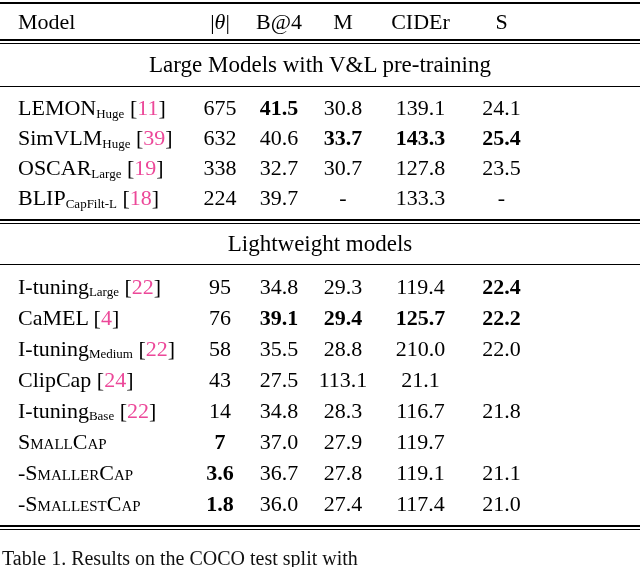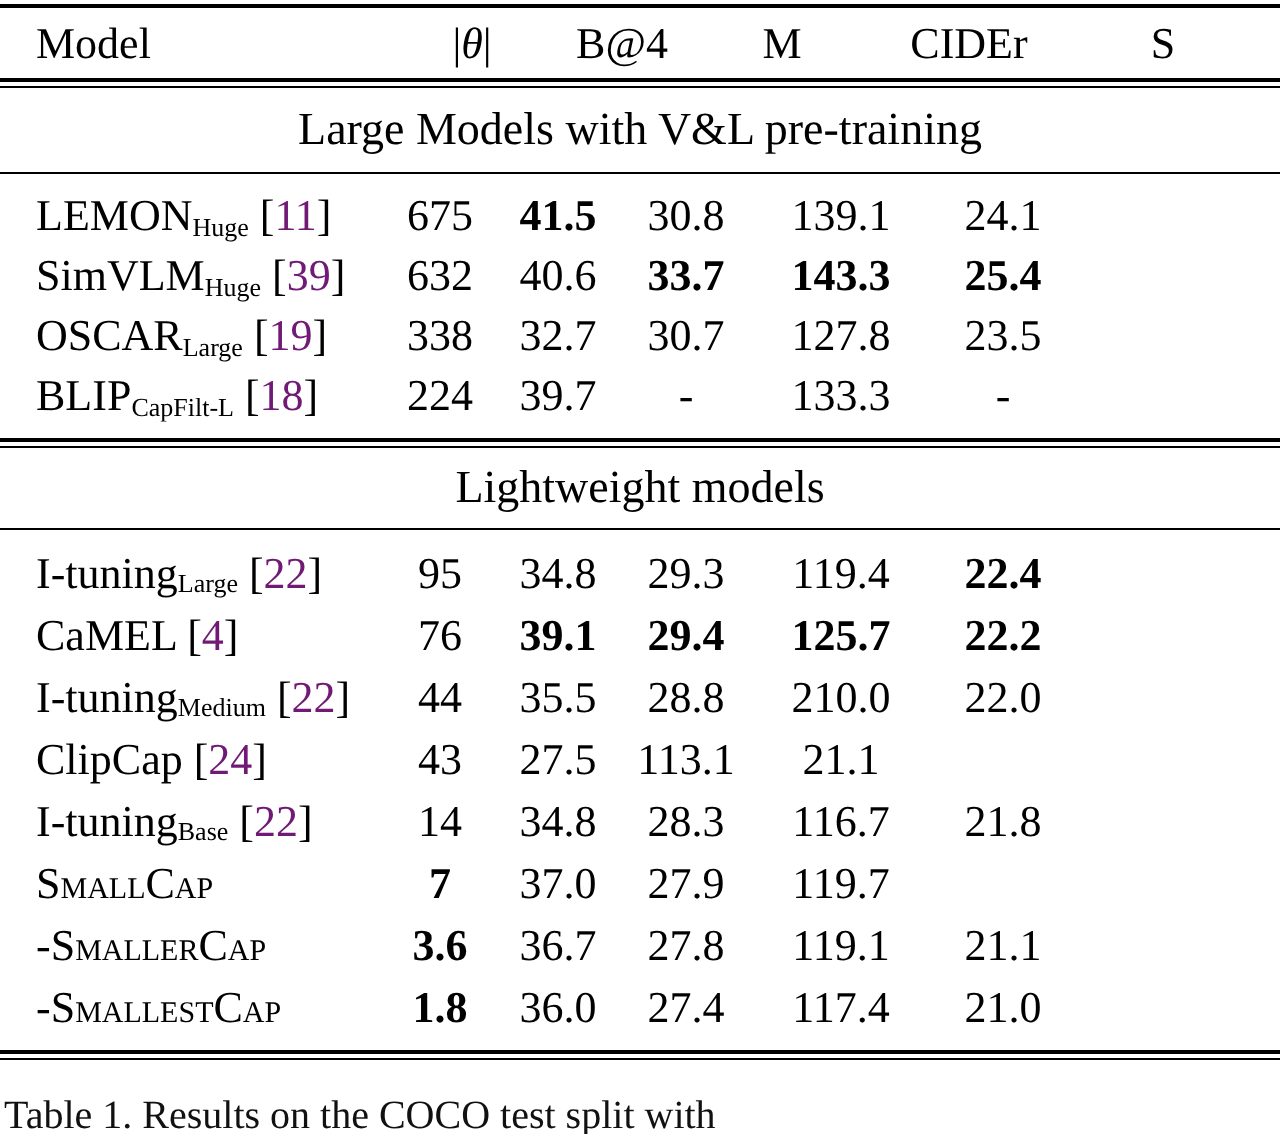--- a/index.html
+++ b/index.html
@@ -14,37 +14,37 @@
   }
   .rule-top{border-top:2.5px solid #000;height:0;margin-top:2px;}
   .rule-double{border-top:2.5px solid #000;border-bottom:1.5px solid #000;height:2px;}
   .rule-thin{border-top:1.5px solid #000;height:0;}
   .row{
     display:grid;
     grid-template-columns:172px 60px 58px 70px 85px 77px;
     padding-left:18px;
     align-items:center;
   }
-  .header-row{height:35px;gap:16px;}
+  .header-row{height:35px;}
   .cell{white-space:nowrap;}
   .num{text-align:center;}
   .model-cell{text-align:left;}
   .b{font-weight:bold;}
   .section-title{
     text-align:center;
     font-size:23px;
     display:flex;align-items:center;justify-content:center;
   }
   .st1{height:42px;}
   .st2{height:40px;}
   .rows-block{padding-top:6px;padding-bottom:6px;}
   .sec1 .row{height:30px;}
   .sec2 .row{height:31px;}
   sub.subm{font-size:13px;line-height:0;vertical-align:-0.22em;letter-spacing:0;margin-top:43px;}
-  .cite-num{color:#701a75;}
+  .cite-num{color:#ec4899;}
   .sc{font-variant:small-caps;}
   .theta i{font-style:italic;}
   #caption{
     margin-top:17px;
     padding:0 2px;
     font-size:20px;
     color:#111;
     white-space:nowrap;
   }
 </style>
@@ -122,21 +122,21 @@
       <div class="row">
         <div class="cell model-cell"><span class="">CaMEL</span> <span>[<span class="cite-num">4</span>]</span></div>
         <div class="cell num">76</div>
         <div class="cell num b">39.1</div>
         <div class="cell num b">29.4</div>
         <div class="cell num b">125.7</div>
         <div class="cell num b">22.2</div>
       </div>
       <div class="row">
         <div class="cell model-cell"><span class="">I-tuning</span><sub class="subm">Medium</sub> <span>[<span class="cite-num">22</span>]</span></div>
-        <div class="cell num">44</div>
+        <div class="cell num">58</div>
         <div class="cell num">35.5</div>
         <div class="cell num">28.8</div>
         <div class="cell num">210.0</div>
         <div class="cell num">22.0</div>
       </div>
       <div class="row">
         <div class="cell model-cell"><span class="">ClipCap</span> <span>[<span class="cite-num">24</span>]</span></div>
         <div class="cell num">43</div>
         <div class="cell num">27.5</div>
         <div class="cell num">113.1</div>

